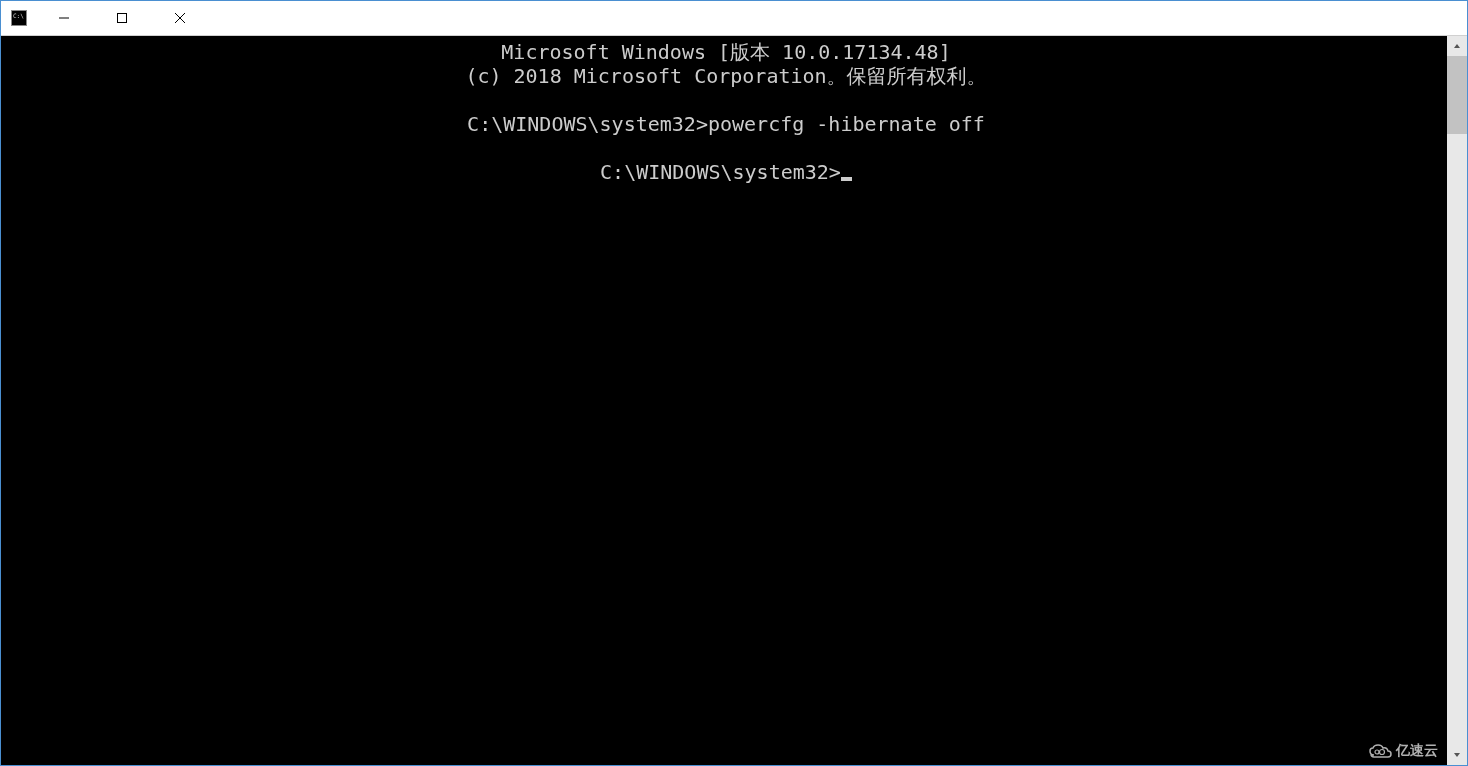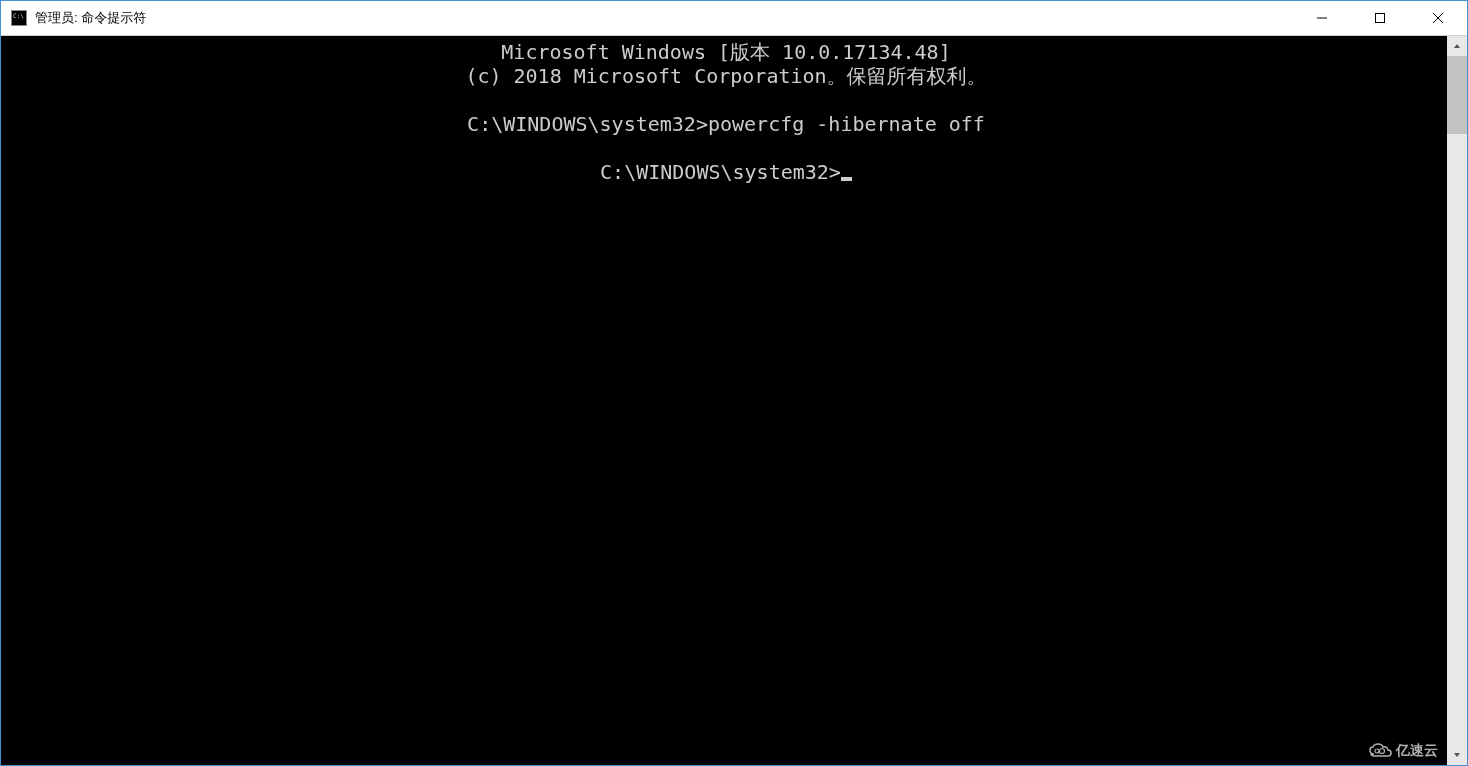--- a/index.html
+++ b/index.html
@@ -142,20 +142,21 @@
       right: 0;
       height: 78px;
       background: #c2c2c2;
       cursor: pointer;
     }
     .watermark {
       position: absolute;
       bottom: 6px;
       right: 30px;
       display: flex;
+      align-items: center;
       gap: 4px;
       color: #b0b0b0;
       font-size: 14px;
       font-weight: bold;
       pointer-events: none;
       z-index: 10;
       margin-top: 48px;
     }
     .watermark-logo {
       width: 24px;
@@ -166,21 +167,20 @@
       width: 100%;
       height: 100%;
     }
   </style>
 </head>
 <body>
 
 <div class="window">
   <div class="titlebar">
     <div class="app-icon"></div>
-    <div class="title-text">管理员: 命令提示符</div>
     <div class="window-controls">
       <button class="win-btn">
         <svg viewBox="0 0 12 12">
             <line x1="1" y1="6" x2="11" y2="6"></line>
           </svg>
       </button>
       <button class="win-btn">
         <svg viewBox="0 0 12 12">
             <rect x="1.5" y="1.5" width="9" height="9"></rect>
           </svg>

